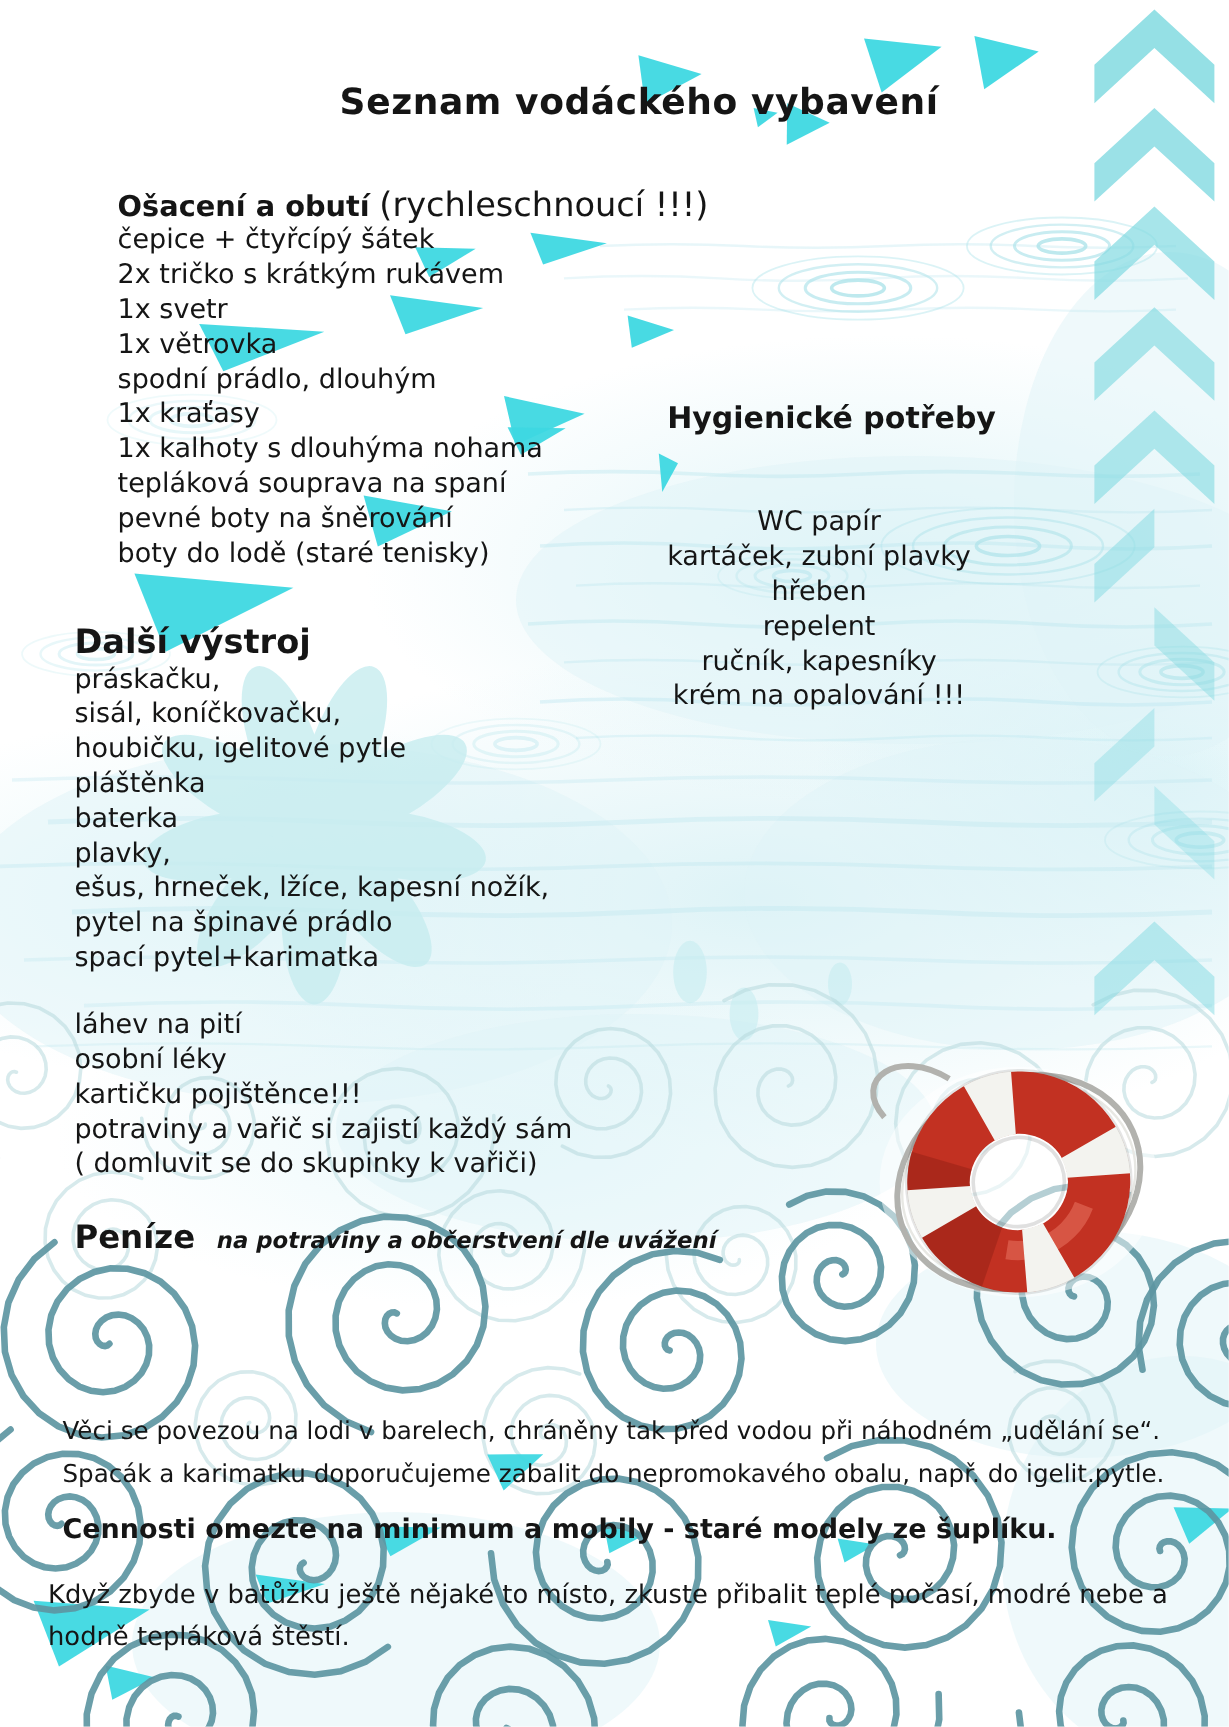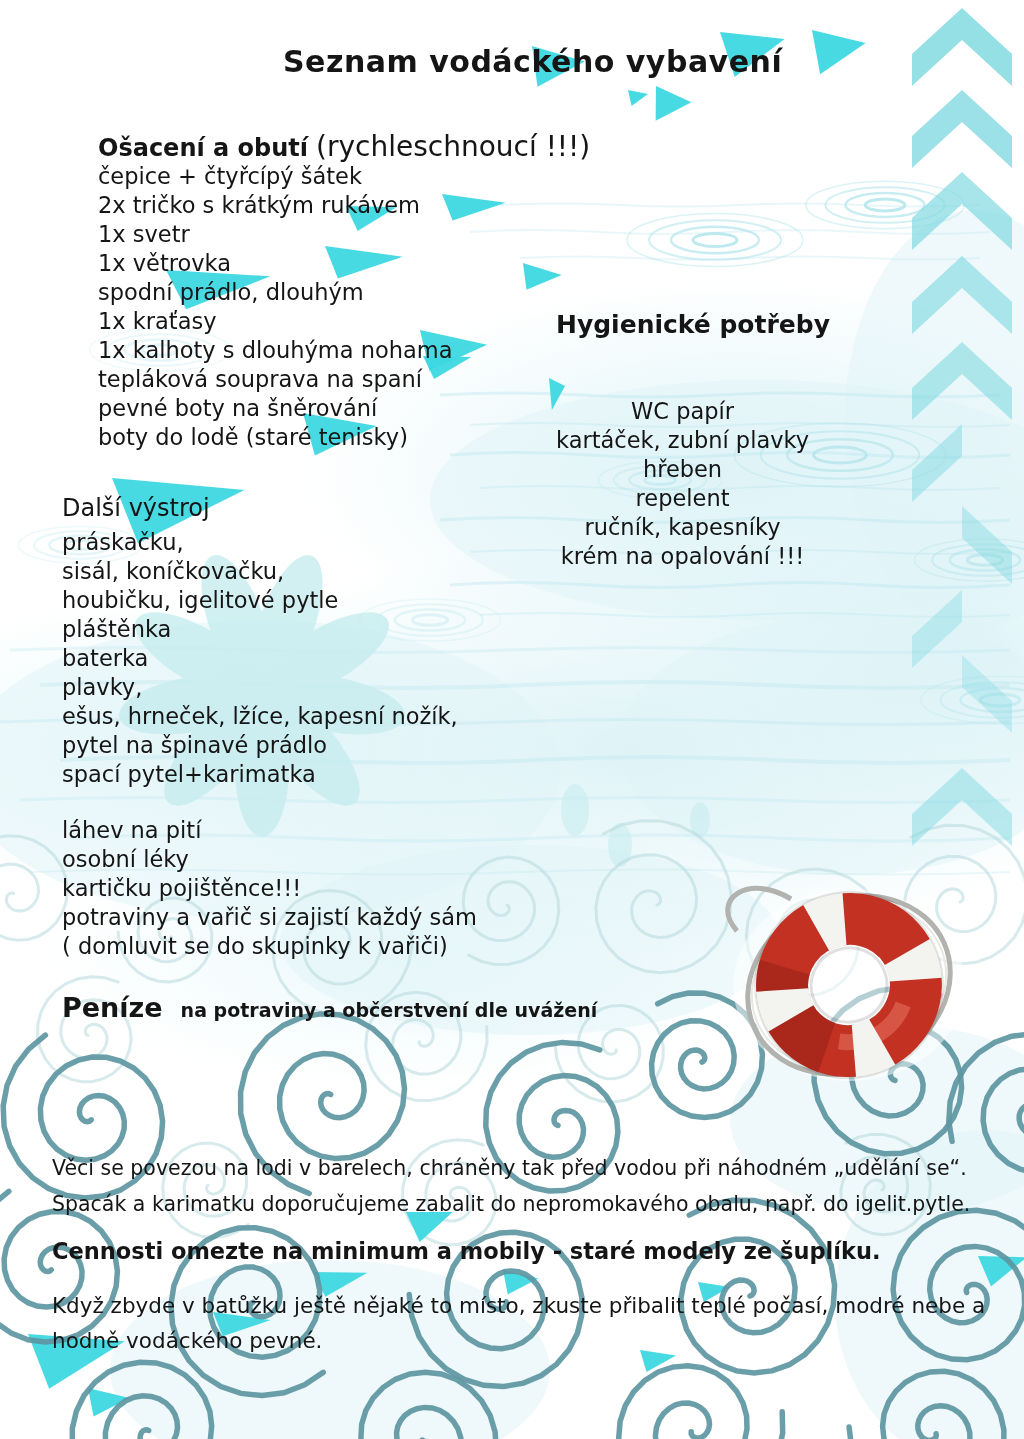--- a/index.html
+++ b/index.html
@@ -8,36 +8,36 @@
     font-family:"DejaVu Sans",sans-serif;color:#151515;
     background-image:
       radial-gradient(620px 280px at 72% 33%, rgba(190,233,240,.50), rgba(190,233,240,0) 70%),
       radial-gradient(700px 300px at 62% 52%, rgba(180,228,236,.45), rgba(180,228,236,0) 70%),
       radial-gradient(480px 220px at 18% 52%, rgba(200,238,243,.40), rgba(200,238,243,0) 70%),
       radial-gradient(420px 260px at 95% 45%, rgba(185,232,240,.45), rgba(185,232,240,0) 70%),
       radial-gradient(520px 200px at 40% 66%, rgba(205,240,245,.40), rgba(205,240,245,0) 70%);
     background-color:#ffffff;
   }
   svg.bg{position:absolute;left:0;top:0;z-index:1;}
-  .txt{position:absolute;z-index:2;white-space:nowrap;}
+  .txt{position:absolute;z-index:2;white-space:nowrap;margin-top:24px;}
   .title{left:283px;top:44px;font-size:30px;font-weight:bold;letter-spacing:.5px;}
   .sec1-head{left:98px;top:130px;font-size:24px;font-weight:bold;}
   .sec1-head .note{font-weight:normal;font-size:28px;margin-left:8px;}
   .sec1-items{left:98px;top:162px;font-size:22.5px;line-height:29px;}
   .hyg-head{left:556px;top:310px;font-size:25px;font-weight:bold;text-align:right;}
   .hyg-items{left:556px;top:397px;font-size:22.5px;line-height:29px;text-align:center;}
-  .gear-head{left:62px;top:494px;font-size:24px;font-weight:normal;}
+  .gear-head{left:62px;top:494px;font-size:28px;font-weight:bold;}
   .gear-items{left:62px;top:528px;font-size:22.5px;line-height:29px;}
   .pers-items{left:62px;top:816px;font-size:22.5px;line-height:29px;}
   .money{left:62px;top:992px;}
   .money .mh{font-size:27px;font-weight:bold;}
-  .money .mn{font-size:19px;font-weight:bold;margin-left:18px;}
+  .money .mn{font-size:19px;font-weight:bold;margin-left:18px;font-style:italic;}
   .p1{left:52px;top:1150px;font-size:20.5px;line-height:36px;}
   .p2{left:52px;top:1238px;font-size:22.5px;font-weight:bold;}
-  .p3{left:52px;top:1288px;font-size:21.5px;line-height:35px;}
+  .p3{left:40px;top:1288px;font-size:21.5px;line-height:35px;}
 </style>
 </head>
 <body>
 
 <div class="page">
 
   <svg id="bg" class="bg" width="1024" height="1439" viewBox="0 0 1024 1439">
 
     <ellipse cx="760" cy="500" rx="330" ry="120" fill="#dff4f8" opacity="0.5"></ellipse>
       <ellipse cx="260" cy="770" rx="300" ry="150" fill="#dff4f8" opacity="0.5"></ellipse>
@@ -317,16 +317,16 @@
     <span class="mh">Peníze</span><span class="mn">na potraviny a občerstvení dle uvážení</span>
   </div>
 
   <div class="txt p1">
     <div>Věci se povezou na lodi v barelech, chráněny tak před vodou při náhodném „udělání se“.</div>
     <div>Spacák a karimatku doporučujeme zabalit do nepromokavého obalu, např. do igelit.pytle.</div>
   </div>
   <div class="txt p2">Cennosti omezte na minimum a mobily - staré modely ze šuplíku.</div>
   <div class="txt p3">
     <div>Když zbyde v batůžku ještě nějaké to místo, zkuste přibalit teplé počasí, modré nebe a</div>
-    <div>hodně vodáckého pevné.</div>
+    <div>hodně tepláková štěstí.</div>
   </div>
 
 </div>
 
 </body></html>

